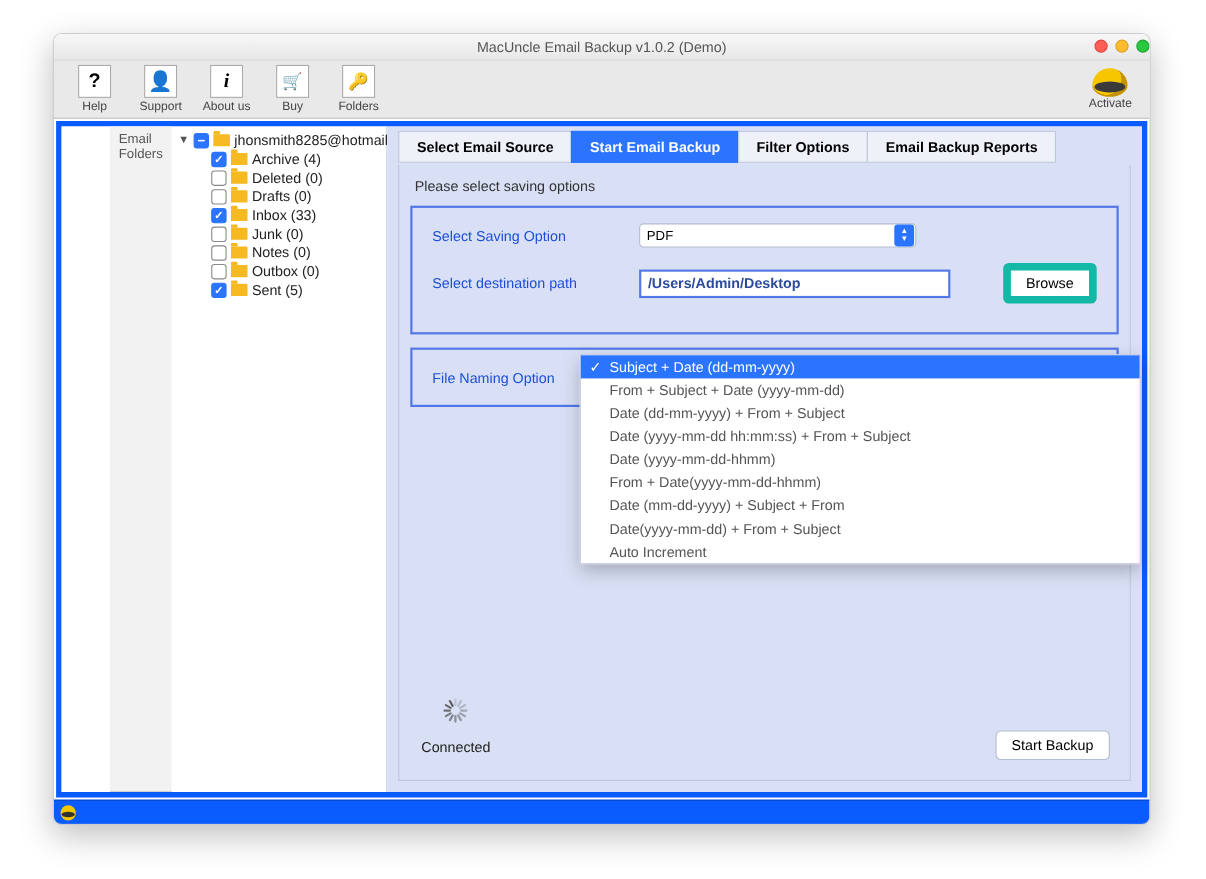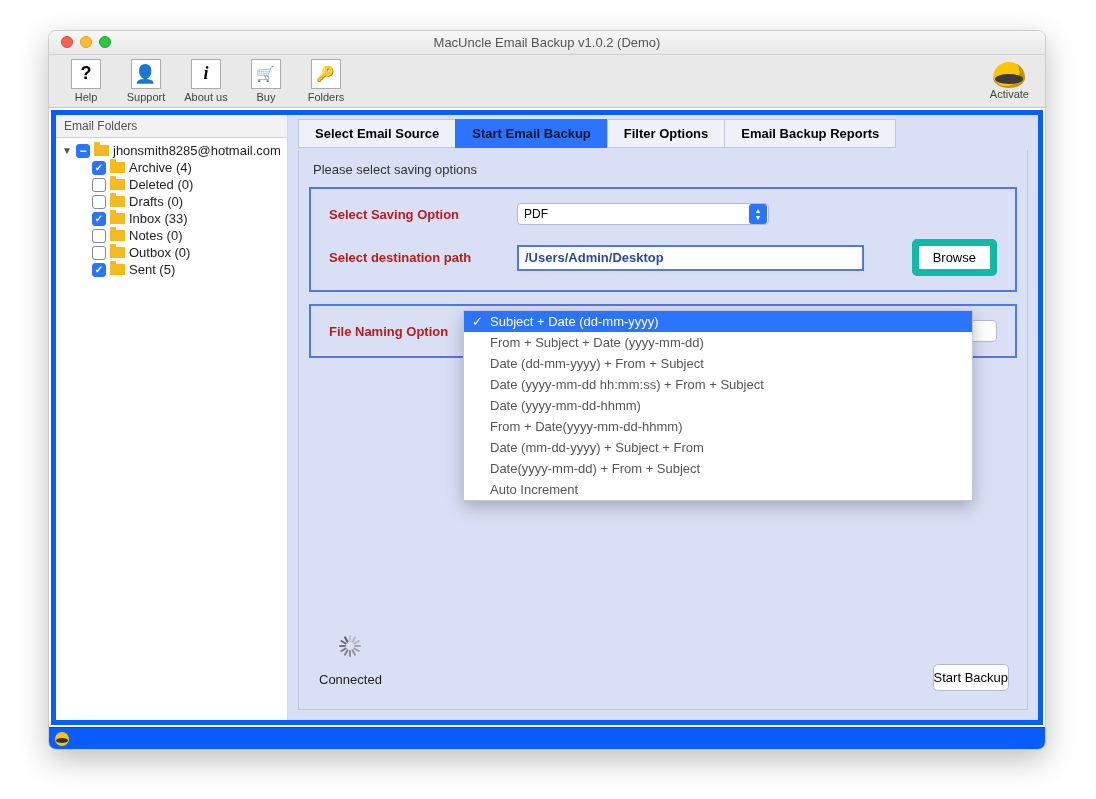--- a/index.html
+++ b/index.html
@@ -18,20 +18,21 @@
     overflow: hidden;
   }
 
   .titlebar {
     height: 26px;
     background: linear-gradient(#f7f7f7,#e8e8e8);
     border-bottom: 1px solid #d0d0d0;
     display: flex;
     align-items: center;
     position: relative;
+    justify-content: flex-end;
   }
   .traffic-lights { display: flex; gap: 7px; padding-left: 12px; }
   .traffic-lights span { width: 12px; height: 12px; border-radius: 50%; display: inline-block; }
   .tl-red { background: #ff5f57; border: 0.5px solid #e24640; }
   .tl-yellow { background: #febc2e; border: 0.5px solid #dfa023; }
   .tl-green { background: #28c840; border: 0.5px solid #1fa330; }
   .title { position: absolute; left:0; right:0; text-align:center; font-size: 13px; color:#555; }
 
   .toolbar {
     height: 58px;
@@ -76,24 +77,25 @@
   .bottom-bar {
     height: 22px;
     background: #0a5cff;
     border-top: 1px solid #0848c9;
     display:flex; align-items:center; padding-left:6px;
   }
   .bottom-bar .bicon2 { width:14px;height:14px; background:#f7c600; border-radius:50%; position:relative;}
   .bottom-bar .bicon2::after{content:"";position:absolute;width:12px;height:5px;background:#333;border-radius:50%;left:1px;top:6px;}
 
   .sidebar {
-    width: 232px;
+    width: 296px;
     border-right: 1px solid #d0d7e6;
-    display:flex; flex-direction:column;
+    display:flex; 
     background:#fff;
+    padding-left:44px;
   }
   .sidebar-header {
     font-size:12px; color:#555;
     background:#f2f2f2;
     border-bottom:1px solid #d0d0d0;
     padding:4px 8px;
   }
   .tree { padding:4px 0; font-size:13px; color:#222; }
   .tree-row { display:flex; align-items:center; gap:4px; padding:1px 6px; }
   .tree-row.child { padding-left: 36px; }
@@ -120,41 +122,41 @@
   .tab {
     padding:6px 16px;
     font-size:13px;
     font-weight:600;
     background:#eef1f8;
     border:1px solid #bec7dd;
     position:relative;
     cursor:pointer;
   }
   .tab + .tab { margin-left:-1px; }
-  .tab.active { background:#2a74ff; color:#0f172a; border-color:#2a74ff; }
+  .tab.active { background:#2a74ff; color:#ffffff; border-color:#2a74ff; }
 
   .main-content {
     background:#d9e0f5;
     border:1px solid #bec7dd;
     border-top:none;
     padding:8px 10px 20px 10px;
     min-height: 560px;
     position:relative;
   }
   .section-label { font-size:13px; color:#333; padding:4px 4px 10px 4px;}
 
   .group-box {
     border:2px solid #5277e6;
     background:#d9e0f5;
     padding:14px 18px;
     margin-bottom:12px;
   }
   .form-row { display:flex; align-items:center; gap:18px; margin-bottom:14px; }
-  .form-row:last-child{margin-bottom:0;}
-  .form-label { width:170px; font-weight:700; font-size:13px; color:#b91c1c; }
+  .form-row:last-child{margin-bottom:12px;}
+  .form-label { width:170px; font-weight:400; font-size:13px; color:#1d4ed8; }
 
   .mac-select {
     width: 252px; height:22px;
     border:1px solid #b4bbd0; border-radius:4px;
     background:#fff;
     font-size:12px; padding:2px 6px;
     display:flex; align-items:center; justify-content:space-between;
   }
   .select-arrows { background:#2a74ff; color:#fff; width:18px; height:20px; border-radius:3px; display:flex; flex-direction:column; align-items:center; justify-content:center; font-size:7px; line-height:7px; margin-right:-5px;}
 
@@ -165,21 +167,21 @@
     font-size:13px; font-weight:600;
     padding:2px 6px;
     color:#2b4a9c;
   }
   .browse-btn {
     background:#fff; border:7px solid #14b8a6; border-radius:5px;
     padding:4px 14px; font-size:13px; margin-left:30px; cursor:pointer;
   }
   .start-btn {
     background:#fff; border:1px solid #b4bbd0; border-radius:5px;
-    padding:5px 0; font-size:13px; cursor:pointer;
+    padding:5px 14px; font-size:13px; cursor:pointer;
   }
 
   .naming-select-visible {
     flex:1; height:22px;
   }
 
   .status-row {
     position:absolute; left:20px; bottom:22px;
     display:flex; align-items:center; gap:14px;flex-direction:column;
   }
@@ -278,20 +280,25 @@
               </div>
               <div class="tree-row child">
                 <span class="cb"></span>
                 <span class="folder-icon"></span>
                 <span class="flbl">Drafts (0)</span>
               </div>
               <div class="tree-row child">
                 <span class="cb checked"></span>
                 <span class="folder-icon"></span>
                 <span class="flbl">Inbox (33)</span>
+              </div>
+              <div class="tree-row child">
+                <span class="cb"></span>
+                <span class="folder-icon"></span>
+                <span class="flbl">Junk (0)</span>
               </div>
               <div class="tree-row child">
                 <span class="cb"></span>
                 <span class="folder-icon"></span>
                 <span class="flbl">Notes (0)</span>
               </div>
               <div class="tree-row child">
                 <span class="cb"></span>
                 <span class="folder-icon"></span>
                 <span class="flbl">Outbox (0)</span>

